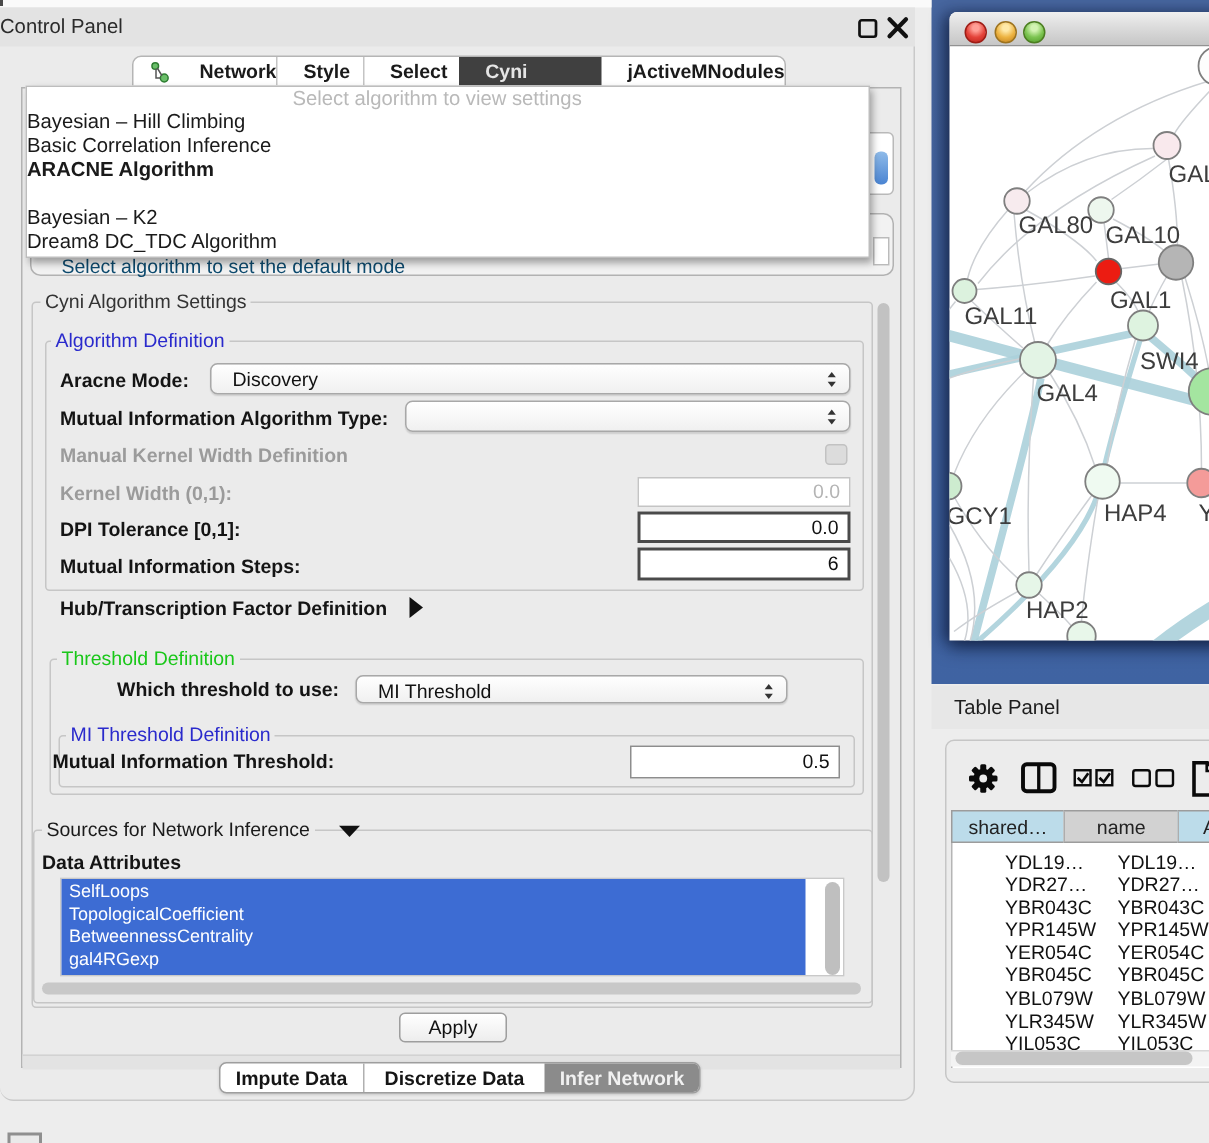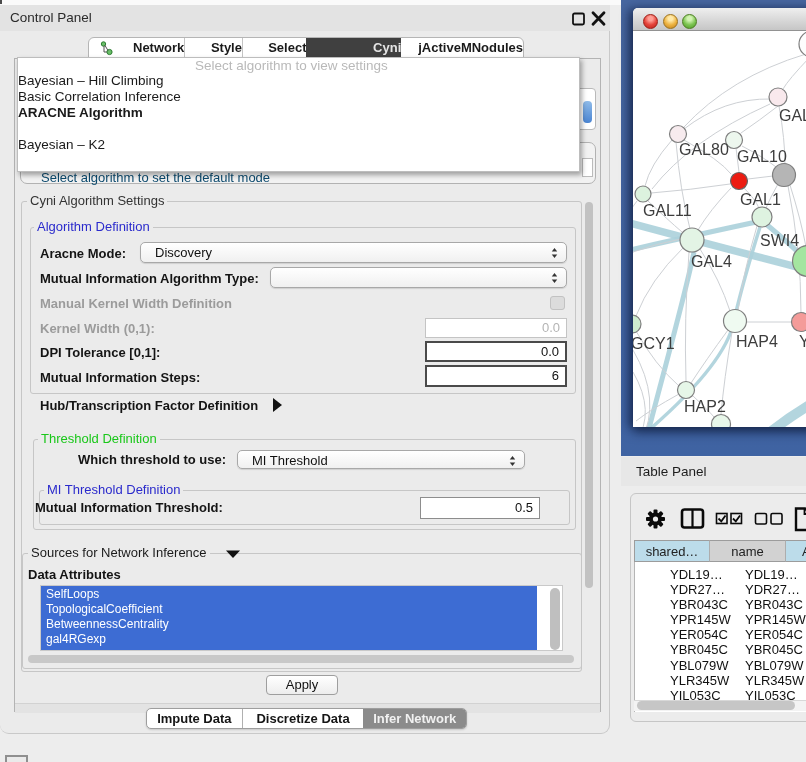--- a/index.html
+++ b/index.html
@@ -28,26 +28,26 @@
 .row{font-size:13px;color:#111;height:15.1px;line-height:15.1px;position:relative;}
 .row .c1{position:absolute;left:10px;}
 .row .c2{position:absolute;left:85px;}
 .row .c3{position:absolute;left:155px;}
 #hscroll{left:634px;top:700px;width:172px;height:11px;background:#f3f3f3;border-top:1px solid #d8d8d8;box-sizing:border-box;}
 #hthumb{left:637px;top:701px;width:158px;height:9px;background:#c6c6c6;border-radius:4.5px;}
 
 #cp{left:0;top:5px;width:610px;height:729px;background:#ebebeb;border:1px solid #c9c9c9;
  border-left:none;border-radius:0 0 9px 9px;box-sizing:border-box;}
 #cptitle{left:0;top:5px;width:610px;height:26px;background:#e3e3e3;color:#2b2b2b;font-size:13.5px;line-height:26px;}
-#cptitle span{margin-left:10px;}
+#cptitle span{}
 #topstrip{left:0;top:0;width:621px;height:5px;background:#fafafa;}
 
 #tabs{left:88px;top:37px;width:436px;height:21px;background:#fff;border:1px solid #b5b5b5;
  border-radius:6px 6px 0 0;box-sizing:border-box;display:flex;font-size:13px;font-weight:600;color:#1a1a1a;}
-#tabs .seg{height:100%;line-height:20px;text-align:right;position:relative;padding-left:17px;}
+#tabs .seg{height:100%;line-height:20px;text-align:left;position:relative;padding-left:17px;}
 #tabs .sep{border-left:1px solid #c4c4c4;}
 #tabs .sel{background:#404040;color:#e5e5e5;}
 
 #inner{left:14px;top:58px;width:587px;height:654px;background:#ebebeb;border:1px solid #b3b3b3;box-sizing:border-box;}
 .frame{border:1px solid #c6c6c6;border-radius:3px;}
 .ftitle{position:absolute;font-size:13px;background:#ebebeb;padding:0 3px;line-height:14px;}
 .lbl{position:absolute;font-size:13px;font-weight:700;color:#141414;white-space:nowrap;}
 .lbl.dis{color:#9b9b9b;}
 .combo{position:absolute;background:linear-gradient(#ffffff,#f0f0f0);border:1px solid #a8a8a8;
  border-radius:5px;box-sizing:border-box;font-size:13px;color:#111;box-shadow:0 1px 1px rgba(0,0,0,.12);}
@@ -306,21 +306,21 @@
  <div class="combo" style="left:237px;top:450px;width:288px;height:19px;">
       <div class="ct" style="line-height:20px;">MI Threshold</div>
    <svg class="spin" style="top:4px" viewBox="0 0 9 13">
         <path d="M4.5 0 L8 4.5 L1 4.5 Z" fill="#333"></path>
         <path d="M4.5 13 L8 8.5 L1 8.5 Z" fill="#333"></path>
       </svg>
     </div>
  <div class="abs frame" style="left:39px;top:490px;width:529px;height:33px;"></div>
  <div class="ftitle" style="left:44px;top:483px;color:#2a2acc;">MI Threshold Definition</div>
  <div class="lbl" style="left:35px;top:500px;">Mutual Information Threshold:</div>
- <div class="field" style="left:420px;top:497px;width:120px;height:22px;border:1px solid #8d8d8d;color:#111;line-height:20px;">0.5</div>
+ <div class="field" style="left:420px;top:497px;width:140px;height:22px;border:1px solid #8d8d8d;color:#111;line-height:20px;">0.5</div>
 
  <div class="abs frame" style="left:22px;top:553px;width:558px;height:114px;"></div>
  <div class="ftitle" style="left:28px;top:546px;color:#1a1a1a;">Sources for Network Inference</div>
  <svg class="abs" style="left:226px;top:550px" width="14" height="8" viewBox="0 0 14 8">
       <path d="M0 0.5 L14 0.5 L7 8 Z" fill="#111"></path>
     </svg>
  <div class="lbl" style="left:28px;top:567px;">Data Attributes</div>
  <div class="abs" id="dlist"></div>
  <div class="abs" id="dsel"></div>
  <div class="li" style="top:587px;">SelfLoops</div>
@@ -344,14 +344,15 @@
 <div class="abs" id="ghostB" style="left:20px;top:142px;width:576px;height:42px;background:#f2f2f2;border:1px solid #b2b2b2;border-radius:7px;box-sizing:border-box;">
   <div style="position:absolute;left:20px;top:27px;font-size:13px;color:#0c4a6e;">Select algorithm to set the default mode</div>
   <div style="position:absolute;right:2px;top:15px;width:9px;height:17px;background:#fff;border:1px solid #bbb;"></div>
 </div>
 <div class="abs" id="popup">
  <div style="color:#b9b9b9;top:0px;left:177px;">Select algorithm to view settings</div>
  <div style="top:15px;">Bayesian – Hill Climbing</div>
  <div style="top:31px;">Basic Correlation Inference</div>
  <div style="top:47px;font-weight:700;">ARACNE Algorithm</div>
  <div style="top:79px;">Bayesian – K2</div>
+ <div style="top:95px;">Dream8 DC_TDC Algorithm</div>
 </div>
 <div class="abs" id="sq"></div>
 
 </body></html>

